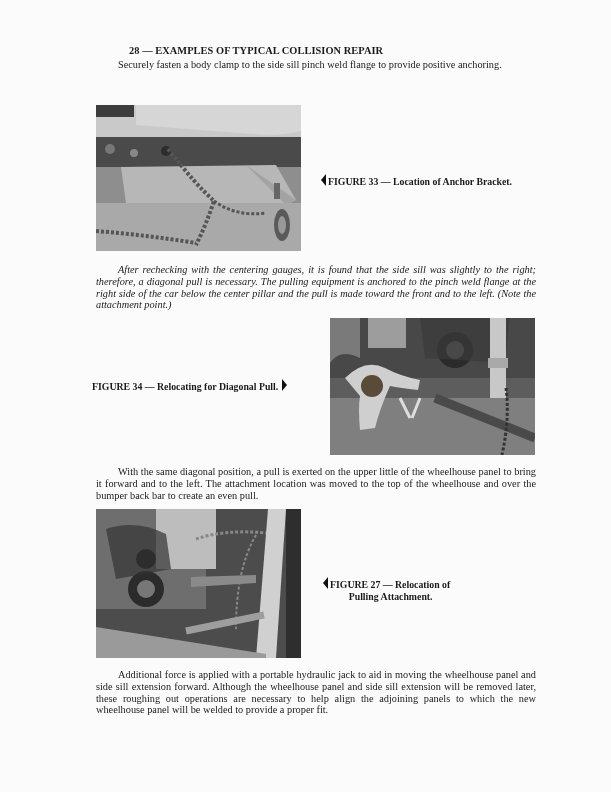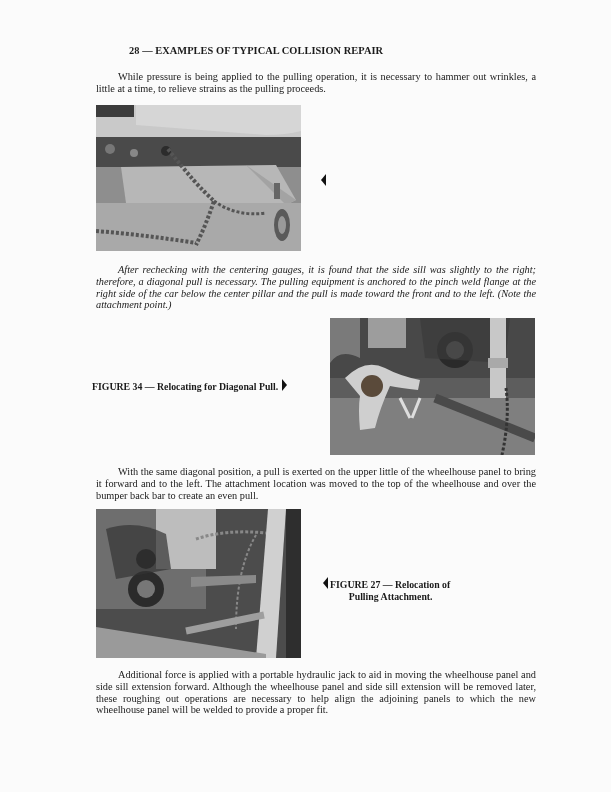--- a/index.html
+++ b/index.html
@@ -35,21 +35,21 @@
     #cap33 { left: 321px; top: 174px; }
     #cap34 { left: 92px; top: 379px; }
     #cap35 { left: 323px; top: 577px; text-align: center; }
     #cap35 .line2 { display: block; padding-left: 8px; text-align: center; }
   </style>
 </head>
 <body>
 
 <div class="page-header">28 — EXAMPLES OF TYPICAL COLLISION REPAIR</div>
 
-<p class="para" id="p1"><span class="indent"></span><br><span class="indent"></span><span>While pressure is being applied to the pulling operation, it is necessary to hammer out wrinkles, a little at a time, to relieve strains as the pulling proceeds.</span></p>
+<p class="para" id="p1"><span class="indent"></span><span>Securely fasten a body clamp to the side sill pinch weld flange to provide positive anchoring.</span><br><span class="indent"></span></p>
 
 <div class="photo" id="fig33">
   <svg viewBox="0 0 205 146" preserveAspectRatio="none">
     <rect width="205" height="146" fill="#8e8e8e"></rect>
     <rect x="0" y="0" width="205" height="40" fill="#c9c9c9"></rect>
     <path d="M40 0 L205 0 L205 26 Q190 30 170 30 L40 20 Z" fill="#d6d6d6"></path>
     <rect x="0" y="0" width="38" height="12" fill="#3c3c3c"></rect>
     <rect x="0" y="32" width="205" height="30" fill="#4a4a4a"></rect>
     <circle cx="14" cy="44" r="5" fill="#777"></circle>
     <circle cx="38" cy="48" r="4" fill="#888"></circle>
@@ -57,21 +57,21 @@
     <path d="M25 62 L180 60 L200 95 L190 100 L30 98 Z" fill="#b7b7b7"></path>
     <path d="M150 60 L200 95 L190 100 L160 70 Z" fill="#a3a3a3"></path>
     <rect x="0" y="98" width="205" height="48" fill="#a9a9a9"></rect>
     <path d="M72 44 Q100 80 118 96 Q110 120 100 140 M0 126 Q50 130 100 138" stroke="#555" stroke-width="4" fill="none" stroke-dasharray="3 2"></path>
     <path d="M118 96 Q140 112 170 108" stroke="#555" stroke-width="3" fill="none" stroke-dasharray="3 2"></path>
     <rect x="178" y="78" width="6" height="16" fill="#666"></rect>
     <ellipse cx="186" cy="120" rx="8" ry="16" fill="#5a5a5a"></ellipse>
     <ellipse cx="186" cy="120" rx="4" ry="9" fill="#999"></ellipse>
   </svg>
 </div>
-<div class="caption" id="cap33"><span class="arrow arrow-left"></span></div>
+<div class="caption" id="cap33"><span class="arrow arrow-left"></span><span>FIGURE 33 — Location of Anchor Bracket.</span></div>
 
 <p class="para" id="p3"><span class="indent"></span><span>After rechecking with the centering gauges, it is found that the side sill was slightly to the right; therefore, a diagonal pull is necessary. The pulling equipment is anchored to the pinch weld flange at the right side of the car below the center pillar and the pull is made toward the front and to the left. (Note the attachment point.)</span></p>
 
 <div class="caption" id="cap34"><span>FIGURE 34 — Relocating for Diagonal Pull.</span><span class="arrow arrow-right"></span></div>
 <div class="photo" id="fig34">
   <svg viewBox="0 0 205 137" preserveAspectRatio="none">
     <rect width="205" height="137" fill="#5d5d5d"></rect>
     <rect x="0" y="0" width="205" height="60" fill="#484848"></rect>
     <path d="M0 0 L30 0 L30 40 Q10 30 0 45 Z" fill="#7a7a7a"></path>
     <rect x="38" y="0" width="38" height="30" fill="#9d9d9d"></rect>

